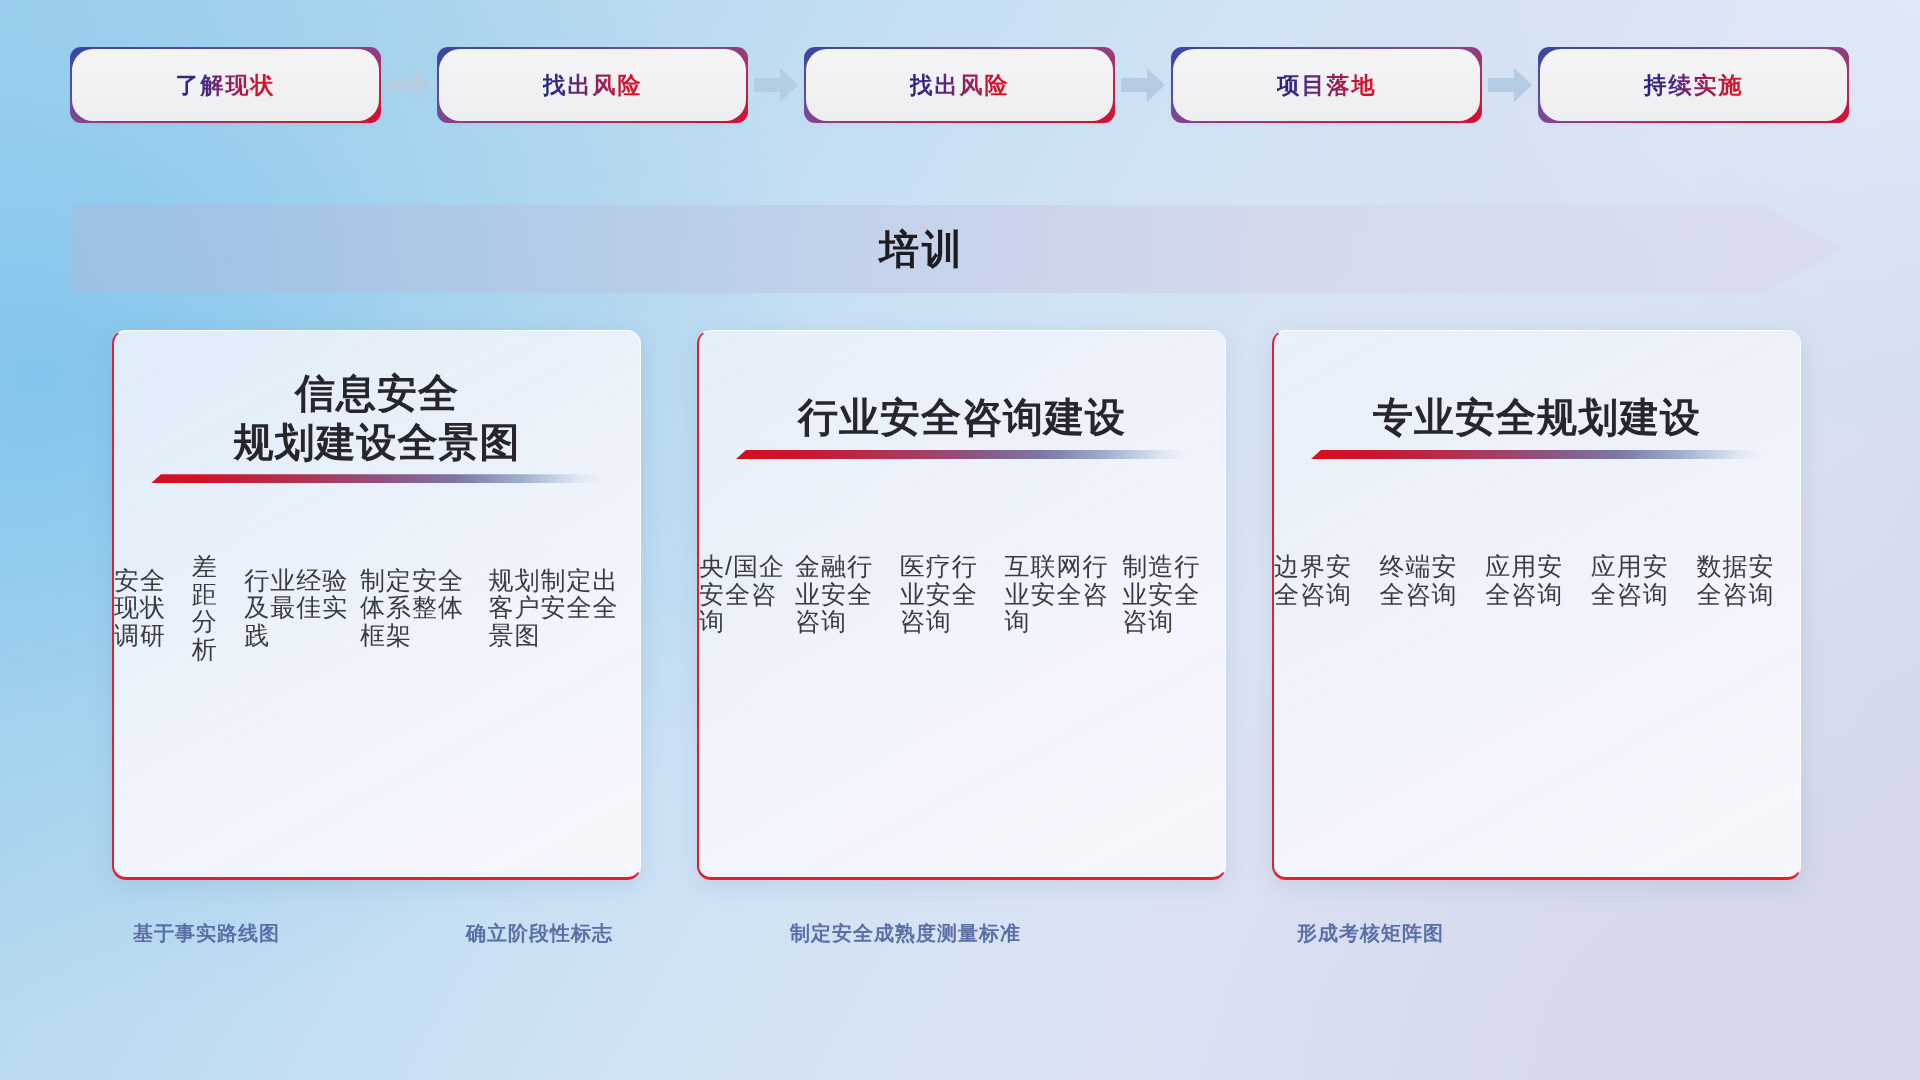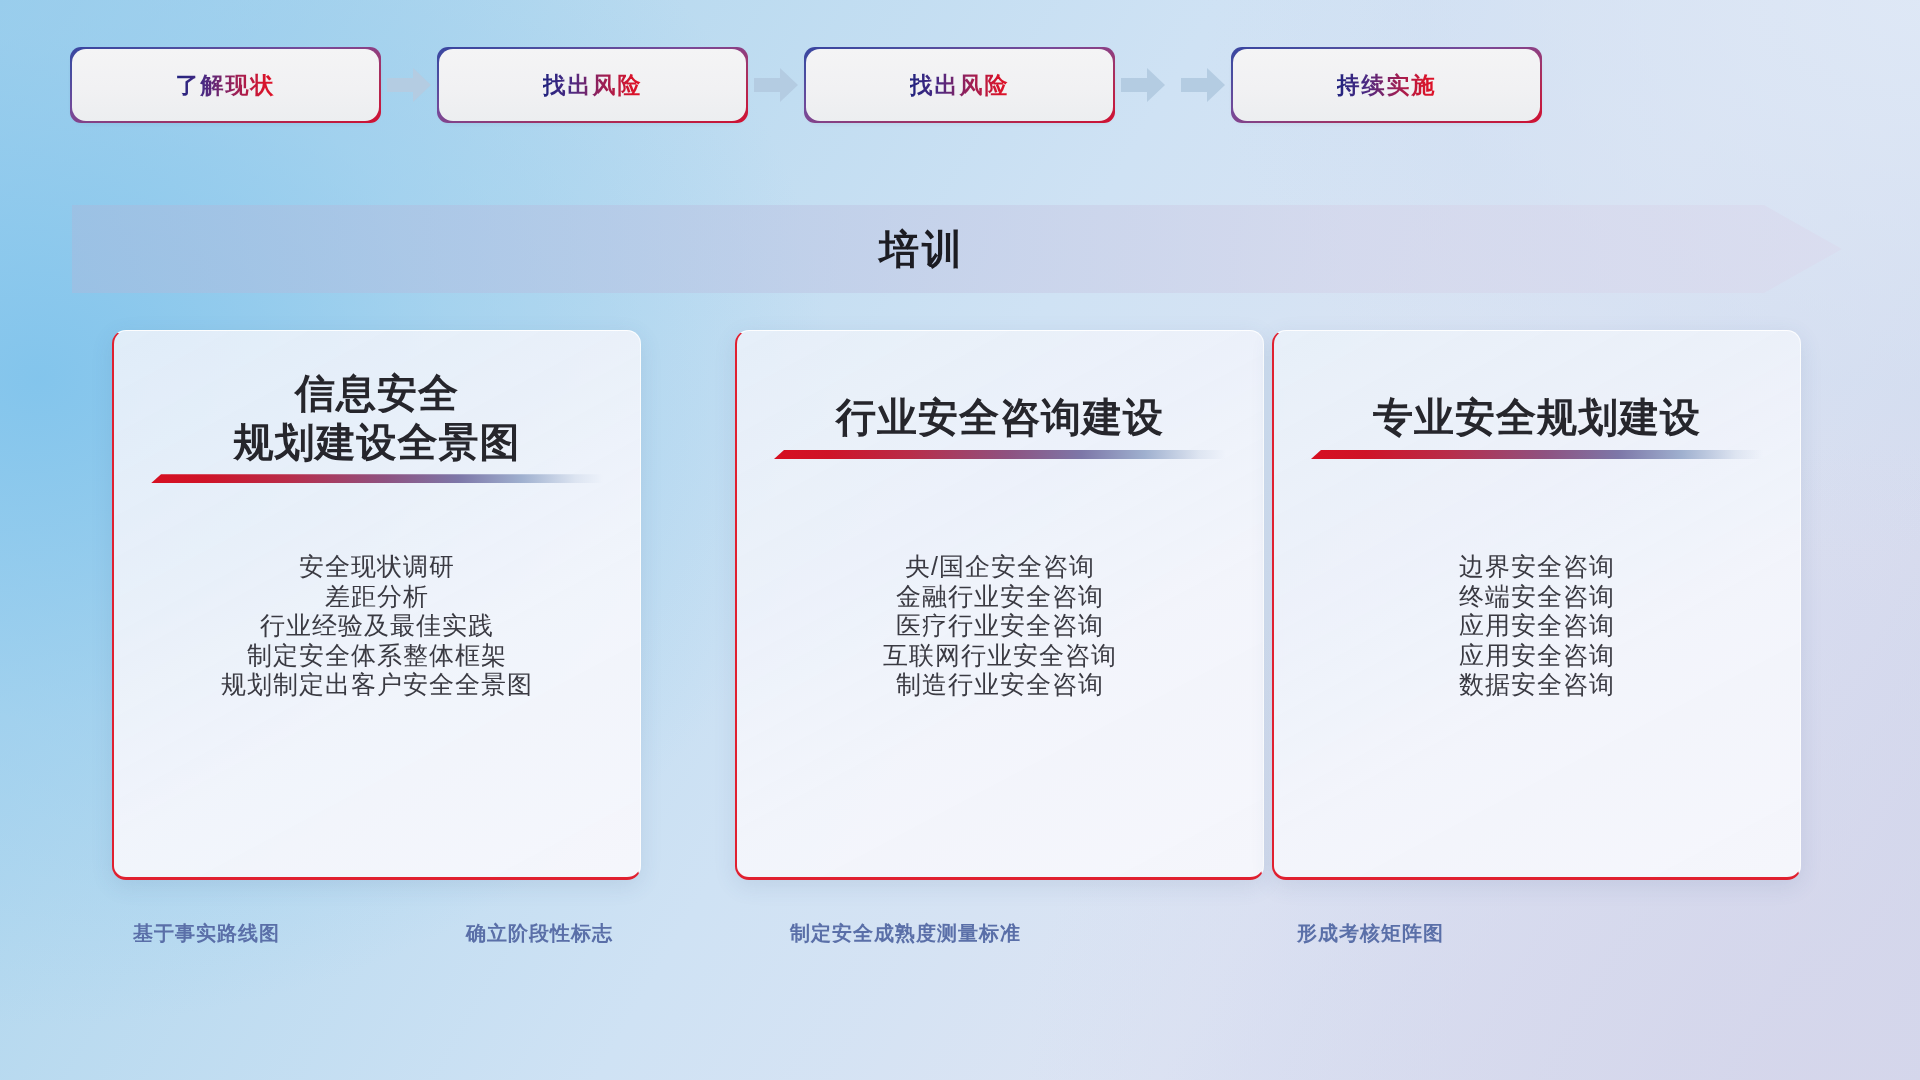--- a/index.html
+++ b/index.html
@@ -20,21 +20,21 @@
 
   
   #steps {
     position:absolute; left:0; top:0; width:1920px; height:170px;
     display:flex; align-items:center;
   }
   .step-wrap { display:flex; align-items:center; }
   .step-box {
     position:relative;
     width:307px; height:72px;
-    border-radius:14px;
+    border-radius:21px;
     background:linear-gradient(180deg,#f4f4f5 0%,#f1f1f3 55%,#eceef0 100%);
     display:flex; align-items:center; justify-content:center;
     box-shadow:0 2px 5px rgba(40,70,120,0.10);
   }
   .step-box::before {
     content:"";
     position:absolute; inset:-1.6px;
     border-radius:11px;
     background:linear-gradient(165deg,#3a45a0 0%,#4a4fa2 16%,#7b4a9a 42%,#b32c58 72%,#d81030 100%);
     z-index:-1;
@@ -88,21 +88,21 @@
         rgba(238,242,250,0.93) 35%,
         rgba(243,245,251,0.96) 62%,
         rgba(246,247,252,0.97) 100%);
     border:1px solid rgba(255,255,255,0.85);
     border-left:2px solid #e02030;
     border-bottom:3px solid #e02030;
     box-shadow:0 6px 22px rgba(60,90,140,0.12);
     overflow:hidden;
   }
   #card-0 { left:112px; }
-  #card-1 { left:735px; }
+  #card-1 { left:697px; }
   #card-2 { left:1272px; }
 
   .card-head {
     height:190px;
     display:flex; flex-direction:column; align-items:center; justify-content:center;
     padding:0 26px;
   }
   .card-title {
     font-size:40px; font-weight:700; color:#26262c;
     text-align:center; line-height:1.22; letter-spacing:1px;
@@ -110,21 +110,21 @@
   }
   .card-rule {
     width:452px; height:9px; margin:8px auto 0;
     background:linear-gradient(90deg,
       #d60f21 0%, #cf1328 12%, #b92c49 30%, #8e5281 52%,
       #7d77a8 68%, #9fb0cf 82%, rgba(190,203,224,0.35) 94%, rgba(200,212,230,0) 100%);
     clip-path:polygon(10px 0, 100% 0, 100% 100%, 0 100%);
   }
   .card-list {
     padding-top:32px;
-    display:flex; flex-direction:column; align-items:center; gap:2px;text-align:right;
+    display:flex; flex-direction:row; align-items:center; gap:2px;
   }
   .card-list li {
     list-style:none;
     font-size:25px; color:#3a3a42; letter-spacing:1px; line-height:1.1;
   }
 
   
   #footers {
     position:absolute; left:0; top:920px; width:1920px; height:70px;
   }
@@ -169,20 +169,25 @@
     <div class="step-box">
       <span class="step-label">找出风险</span>
     </div>
   </div>
   <div class="step-arrow">
     <svg width="44" height="34" viewBox="0 0 44 34" aria-hidden="true">
       <path d="M0 10 H26 V0 L44 17 L26 34 V24 H0 Z" fill="#b4cce2"></path>
     </svg>
   </div>
 
+  <div class="step-wrap">
+    <div class="step-box">
+      <span class="step-label">项目落地</span>
+    </div>
+  </div>
   <div class="step-arrow">
     <svg width="44" height="34" viewBox="0 0 44 34" aria-hidden="true">
       <path d="M0 10 H26 V0 L44 17 L26 34 V24 H0 Z" fill="#b4cce2"></path>
     </svg>
   </div>
 
   <div class="step-wrap">
     <div class="step-box">
       <span class="step-label">持续实施</span>
     </div>

